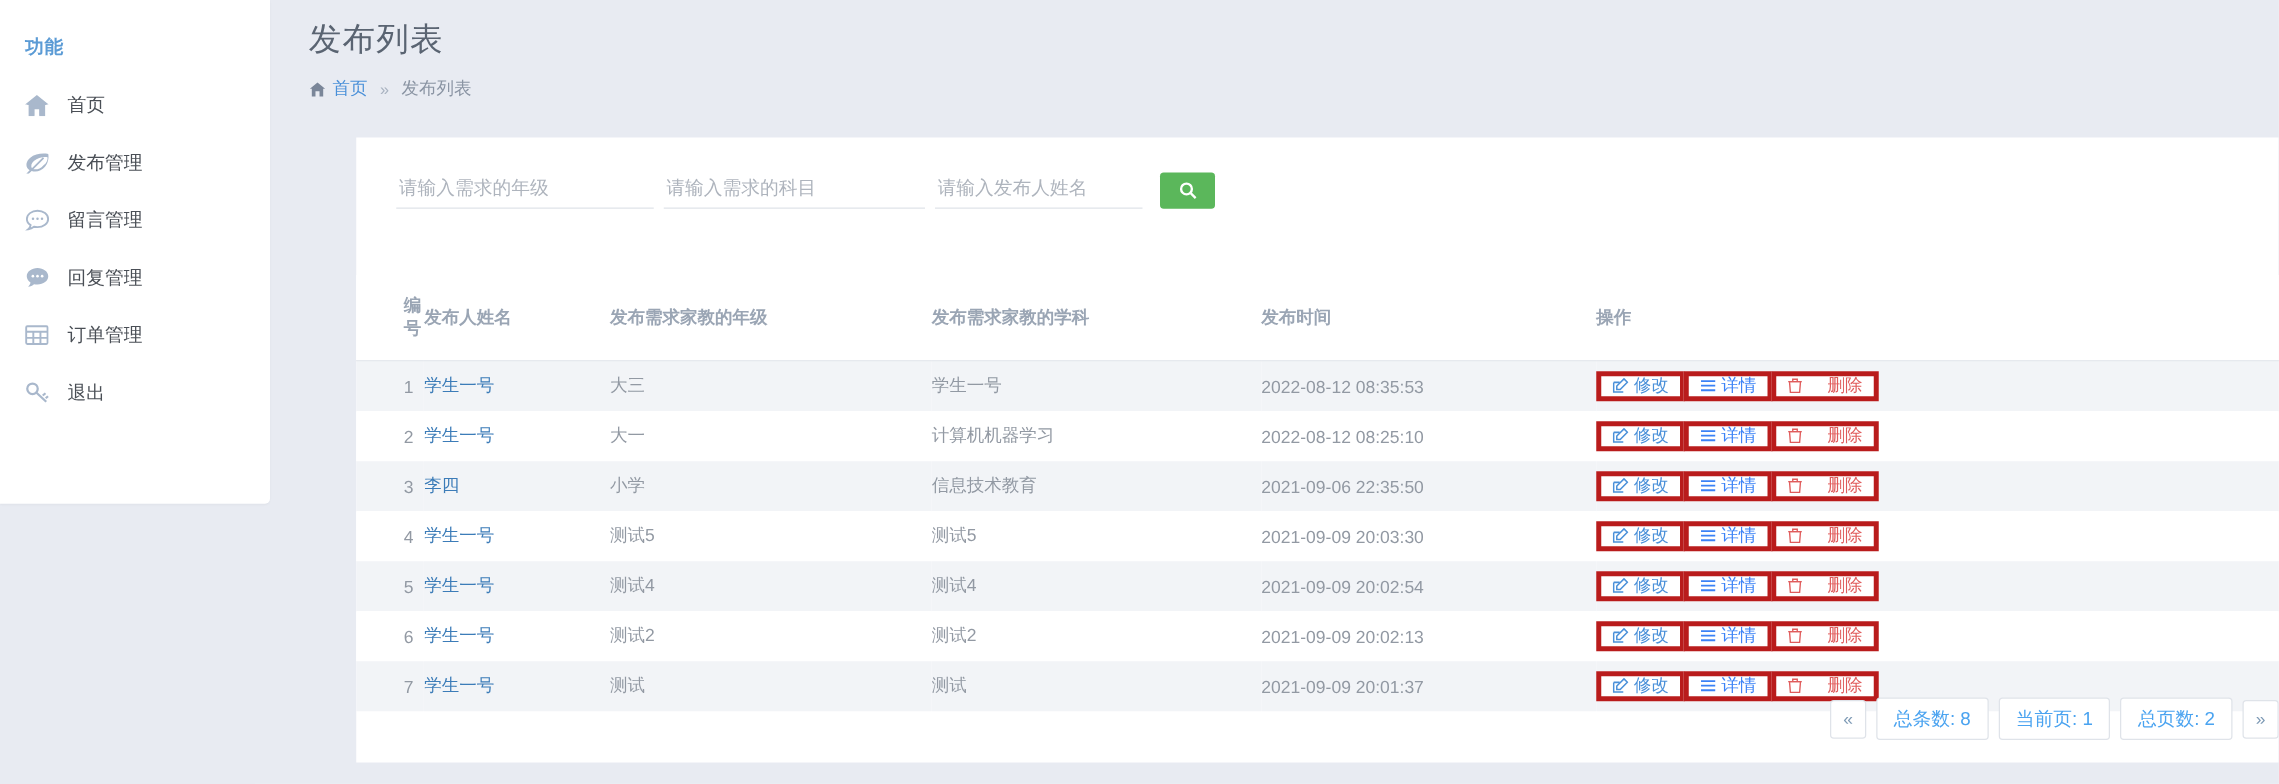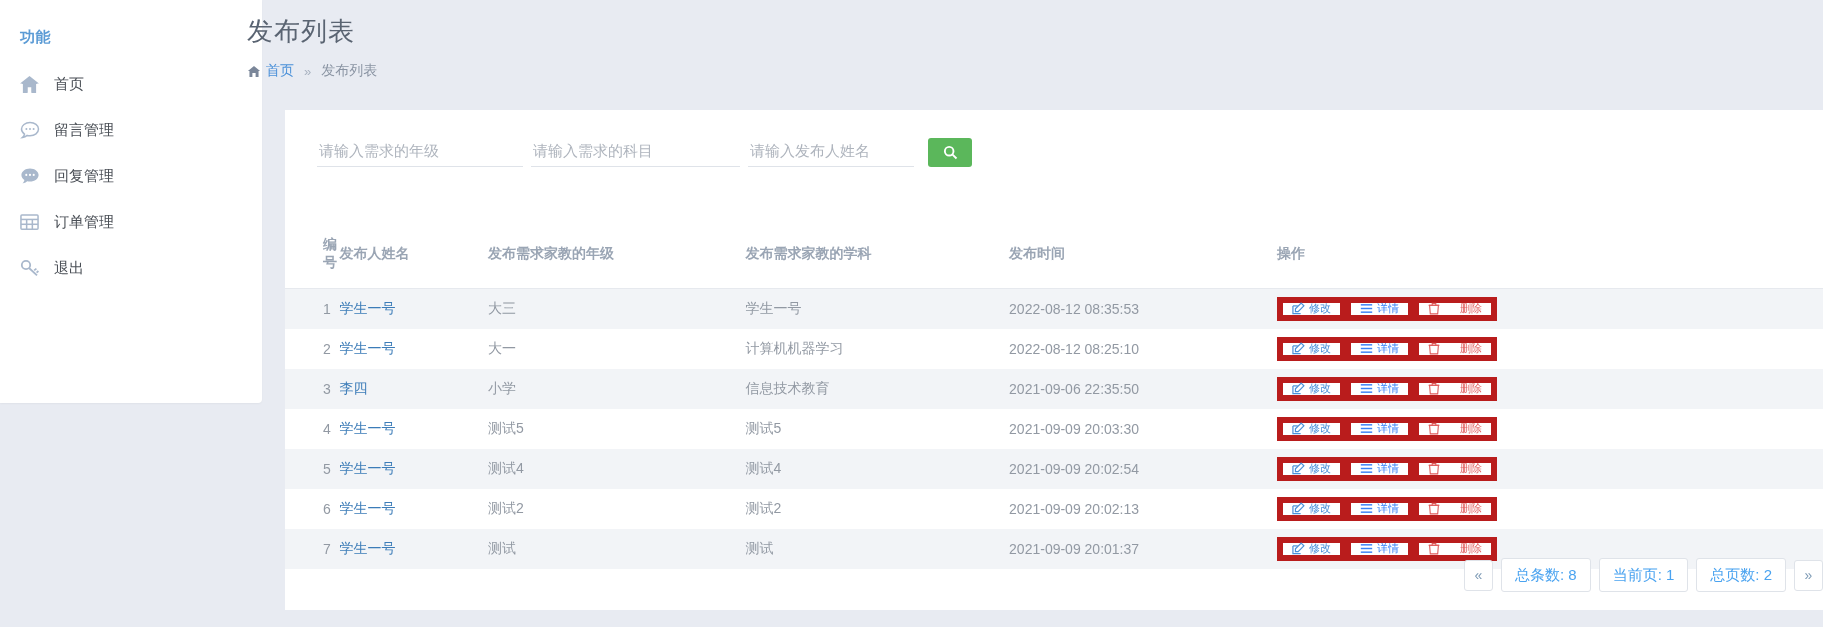--- a/index.html
+++ b/index.html
@@ -8,21 +8,21 @@
     height: 627px;
     overflow: hidden;
     background: #e8ebf2;
     font-family: "Liberation Sans", "DejaVu Sans", sans-serif;
   }
   #app { position: relative; width: 1823px; height: 627px; }
 
   
   .sidebar {
     position: absolute; left: 0; top: 0;
-    width: 262px; height: 403px;
+    width: 216px; height: 403px;
     background: #ffffff;
     border-bottom-right-radius: 4px;
     box-shadow: 0 1px 2px rgba(0,0,0,0.04);
   }
   .sidebar-title {
     font-size: 15px; font-weight: bold;
     color: #5b9bd5;
     padding: 28px 0 14px 20px;
     letter-spacing: 0.5px;
   }
@@ -130,23 +130,23 @@
   .c-subj  { width: 252px; }
   .c-time  { width: 256px; }
   .c-ops   { width: 560px; }
   .row-link { color: #3c7cb8; cursor: pointer; }
 
   
   .ops { display: flex; align-items: center; }
   .op-btn {
     display: inline-flex; align-items: center; justify-content: center;
     height: 24px; padding: 0 9px;
-    border: 6px solid #b91c1c;
+    border: 4px solid #b91c1c;
     background: #ffffff;
-    font-size: 11px; cursor: pointer;
+    font-size: 14px; cursor: pointer;
     margin-right: -1px;
     white-space: nowrap;
     font-family: "Liberation Sans", "DejaVu Sans", sans-serif;
   }
   .op-edit   { color: #4a90d9; }
   .op-detail { color: #3b82f6; }
   .op-del    { color: #e05c5c; gap: 16px; }
   .op-btn svg { display: block; margin-right: 4px; }
 
   
@@ -177,20 +177,28 @@
       <span class="nav-icon">
         <svg width="19" height="17" viewBox="0 0 20 18" fill="currentColor">
           <path d="M10 0L0 8h3v10h5v-6h4v6h5V8h3L10 0zm0 2.6L15.5 7v9h-1.6v-6H6.1v6H4.5V7L10 2.6z"></path>
           <path d="M10 1.2L1.3 8.4h2.2V17h4.2v-6h4.6v6h4.2V8.4h2.2L10 1.2z"></path>
         </svg>
       </span>
       <span class="nav-label">首页</span>
     </div>
 
 
+    <div class="nav-item">
+      <span class="nav-icon">
+        <svg width="20" height="17" viewBox="0 0 20 17" fill="currentColor">
+          <path d="M18.6 1.2C14 .3 8 1 4 4.3 1 6.7.3 10.4 2.3 13c.4.5.9.9 1.4 1.2L1 17h2l2.3-2.3c3.7 1.3 8-.1 10.7-3.3 2.6-3.1 3.2-7.3 2.6-10.2zM14.6 10.3c-2 2.4-5.1 3.6-7.9 3l8.6-8.6-1-1-8.8 8.8c-1-1.7-.4-4 1.6-5.7C10.3 4 14.6 3.2 18 3.7c.2 2.1-.6 4.8-3.4 6.6z"></path>
+        </svg>
+      </span>
+      <span class="nav-label">发布管理</span>
+    </div>
 
     <div class="nav-item">
       <span class="nav-icon">
         <svg width="20" height="18" viewBox="0 0 20 18" fill="none" stroke="currentColor" stroke-width="1.5">
           <path d="M10 1.6c-4.7 0-8.5 2.9-8.5 6.5 0 2 1.2 3.8 3 5-.2 1.3-.9 2.5-1.9 3.3 1.8-.2 3.4-1 4.6-2 .9.2 1.8.3 2.8.3 4.7 0 8.5-2.9 8.5-6.6S14.7 1.6 10 1.6z" fill="none"></path>
           <circle cx="6.4" cy="8" r="1" fill="currentColor" stroke="none"></circle>
           <circle cx="10" cy="8" r="1" fill="currentColor" stroke="none"></circle>
           <circle cx="13.6" cy="8" r="1" fill="currentColor" stroke="none"></circle>
         </svg>
       </span>

